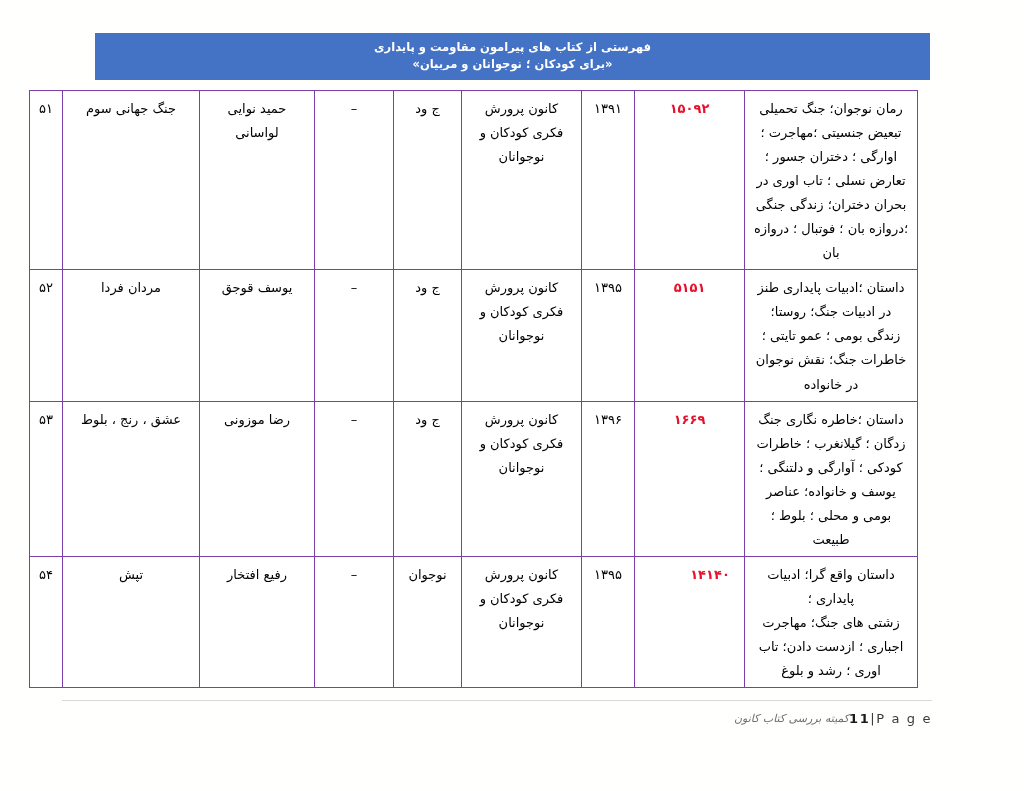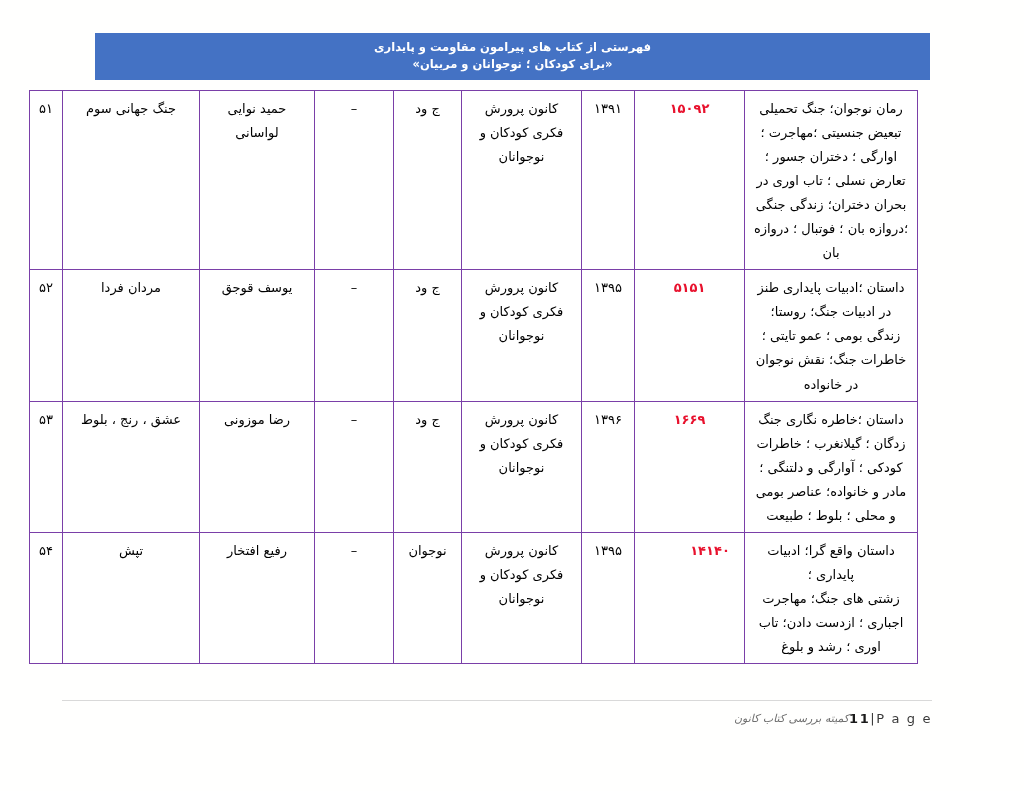--- a/index.html
+++ b/index.html
@@ -173,21 +173,21 @@
             <td class="code" style="border-color: rgb(122, 63, 168); color: rgb(232, 17, 45);">۵۱۵۱</td>
             <td class="year" style="border-color: rgb(122, 63, 168);">۱۳۹۵</td>
             <td class="publisher" style="border-color: rgb(122, 63, 168);">کانون پرورش فکری کودکان و نوجوانان</td>
             <td class="age" style="border-color: rgb(122, 63, 168);">ج ود</td>
             <td class="trans" style="border-color: rgb(122, 63, 168);">–</td>
             <td class="author" style="border-color: rgb(122, 63, 168);">یوسف قوجق</td>
             <td class="title" style="border-color: rgb(122, 63, 168);">مردان فردا</td>
             <td class="num" style="border-color: rgb(122, 63, 168);">۵۲</td>
           </tr>
           <tr>
-            <td class="subject" style="border-color: rgb(122, 63, 168); white-space: pre-line;">داستان ؛خاطره نگاری جنگ زدگان ؛ گیلانغرب ؛ خاطرات  کودکی ؛ آوارگی و دلتنگی ؛ مادر  و خانواده؛ عناصر بومی و محلی ؛ بلوط  ؛ طبیعت</td>
+            <td class="subject" style="border-color: rgb(122, 63, 168); white-space: pre-line;">داستان ؛خاطره نگاری جنگ زدگان ؛ گیلانغرب ؛ خاطرات  کودکی ؛ آوارگی و دلتنگی ؛ یوسف  و خانواده؛ عناصر بومی و محلی ؛ بلوط  ؛ طبیعت</td>
             <td class="code" style="border-color: rgb(122, 63, 168); color: rgb(232, 17, 45);">۱۶۶۹</td>
             <td class="year" style="border-color: rgb(122, 63, 168);">۱۳۹۶</td>
             <td class="publisher" style="border-color: rgb(122, 63, 168);">کانون پرورش فکری کودکان و نوجوانان</td>
             <td class="age" style="border-color: rgb(122, 63, 168);">ج ود</td>
             <td class="trans" style="border-color: rgb(122, 63, 168);">–</td>
             <td class="author" style="border-color: rgb(122, 63, 168);">رضا موزونی</td>
             <td class="title" style="border-color: rgb(122, 63, 168);">عشق ، رنج ، بلوط</td>
             <td class="num" style="border-color: rgb(122, 63, 168);">۵۳</td>
           </tr>
           <tr>

